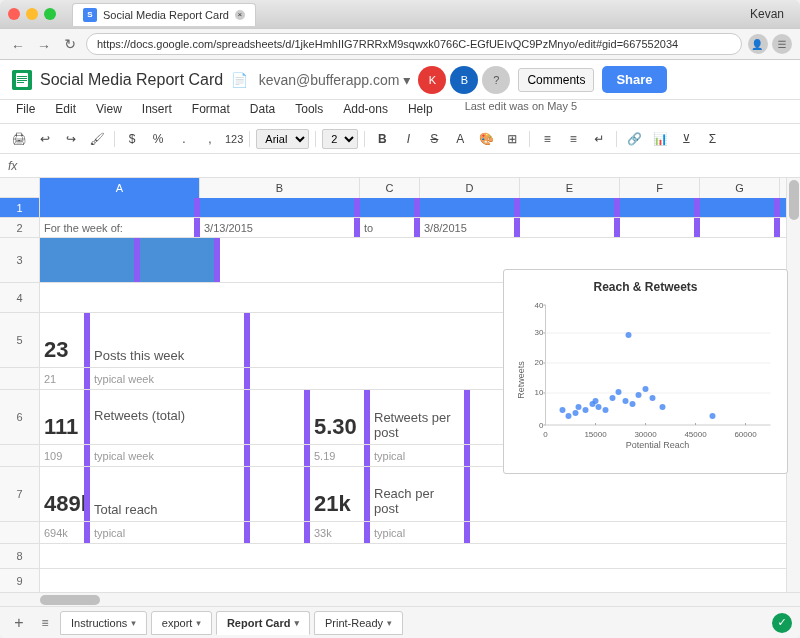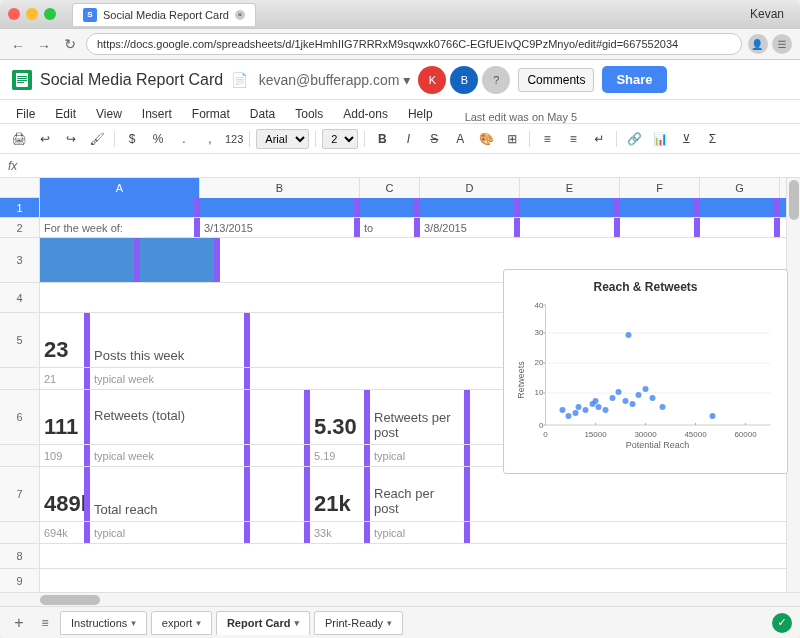--- a/index.html
+++ b/index.html
@@ -31,21 +31,21 @@
     .sheets-header { height: 40px; background: white; border-bottom: 1px solid #e0e0e0; display: flex; align-items: center; padding: 0 12px; gap: 10px; flex-shrink: 0; }
     .sheets-logo { width: 20px; height: 20px; background: #0f9d58; border-radius: 3px; display: flex; align-items: center; justify-content: center; }
     .sheets-logo svg { width: 20px; height: 20px; }
     .sheets-title { font-size: 16px; color: #333; font-weight: normal; flex: 1; }
     .header-right { display: flex; align-items: center; gap: 8px; }
     .user-email { font-size: 14px; color: #666; }
     .comments-btn { background: #f5f5f5; border: 1px solid #ccc; border-radius: 3px; padding: 4px 8px; font-size: 12px; cursor: pointer; }
     .share-btn { background: #4285f4; color: white; border: none; border-radius: 5px; padding: 6px 14px; font-size: 13px; font-weight: bold; cursor: pointer; }
 
     
-    .menu-bar { height: 24px; background: white; border-bottom: 1px solid #e0e0e0; display: flex; align-items: flex-end; padding: 0 8px; gap: 4px; flex-shrink: 0; font-size: 12px; color: #333; }
+    .menu-bar { height: 24px; background: white; border-bottom: 1px solid #e0e0e0; display: flex; align-items: flex-start; padding: 0 8px; gap: 4px; flex-shrink: 0; font-size: 12px; color: #333; }
     .menu-item { padding: 2px 8px; cursor: pointer; border-radius: 3px; }
     .last-edit { margin-left: 20px; color: #666; font-size: 11px; }
 
     
     .toolbar { height: 30px; background: white; border-bottom: 1px solid #e0e0e0; display: flex; align-items: center; padding: 0 8px; gap: 4px; flex-shrink: 0; font-size: 11px; }
     .toolbar-btn { width: 22px; height: 22px; display: flex; align-items: center; justify-content: center; cursor: pointer; border-radius: 2px; color: #444; font-size: 12px; }
     .toolbar-separator { width: 1px; height: 16px; background: #ddd; margin: 0 2px; }
     .font-select { border: 1px solid #ccc; border-radius: 2px; padding: 1px 4px; font-size: 11px; height: 20px; }
     .font-size-select { border: 1px solid #ccc; border-radius: 2px; padding: 1px 4px; font-size: 11px; height: 20px; width: 36px; }
 

